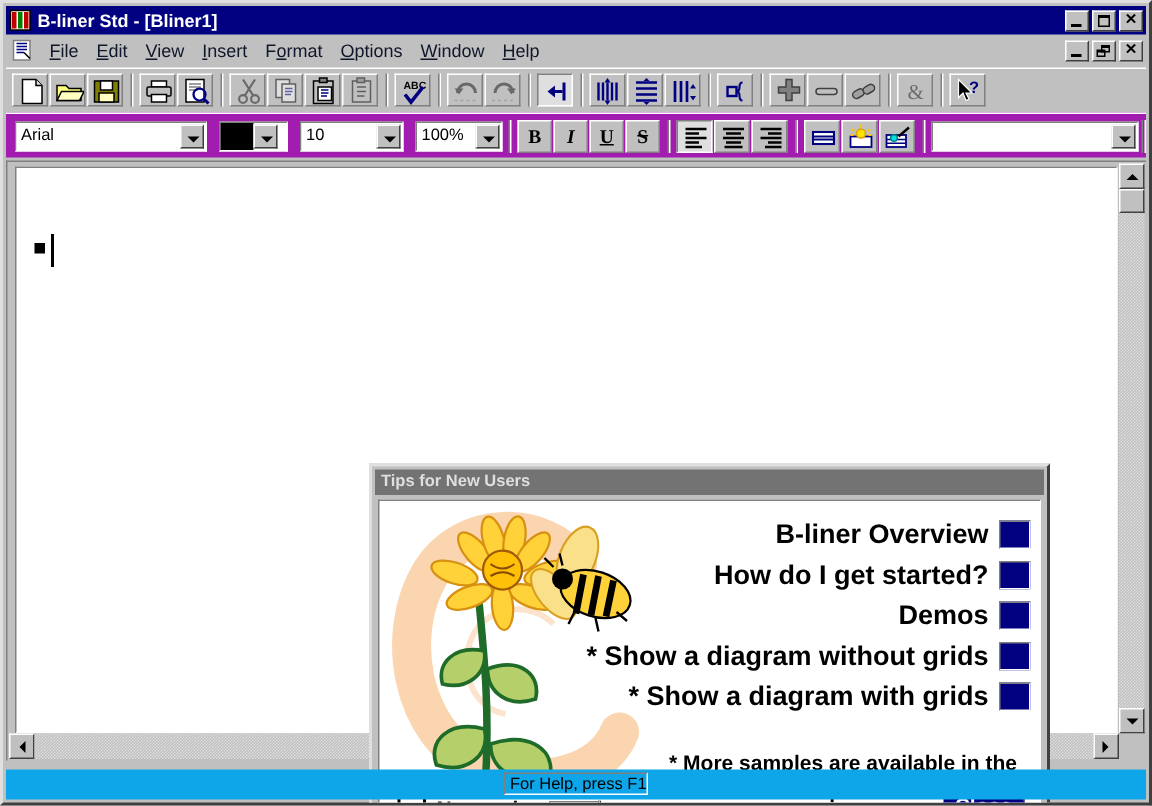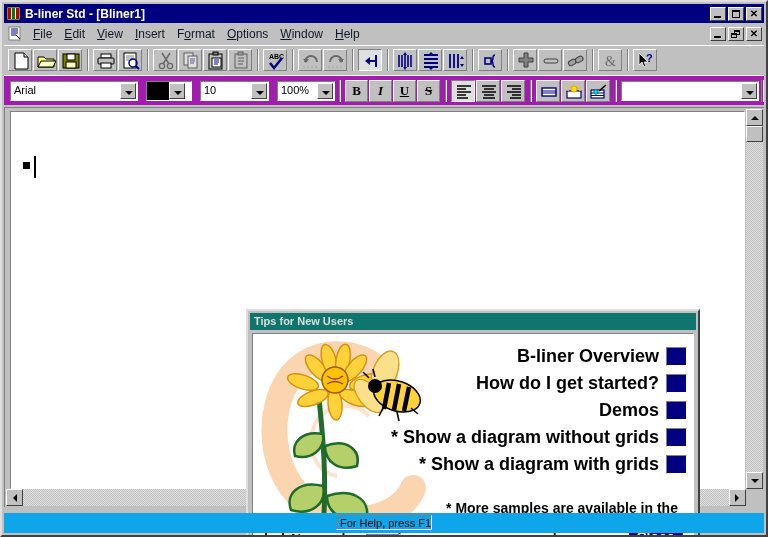--- a/index.html
+++ b/index.html
@@ -375,21 +375,21 @@
     box-sizing: border-box;
     border-top: 2px solid #dfdfdf;
     border-left: 2px solid #dfdfdf;
     border-right: 2px solid #404040;
     border-bottom: 2px solid #404040;
   }
   #dlg-title {
     position: absolute;
     left: 2px; top: 2px;
     right: 2px; height: 17px;
-    background: #0f766e;
+    background: #737373;
     color: #dfdfdf;
     font-size: 11px;
     font-weight: bold;
     padding: 2px 0 0 4px;
     box-sizing: border-box;
     white-space: nowrap;
   }
   #dlg-body {
     position: absolute;
     left: 4px; top: 22px;

